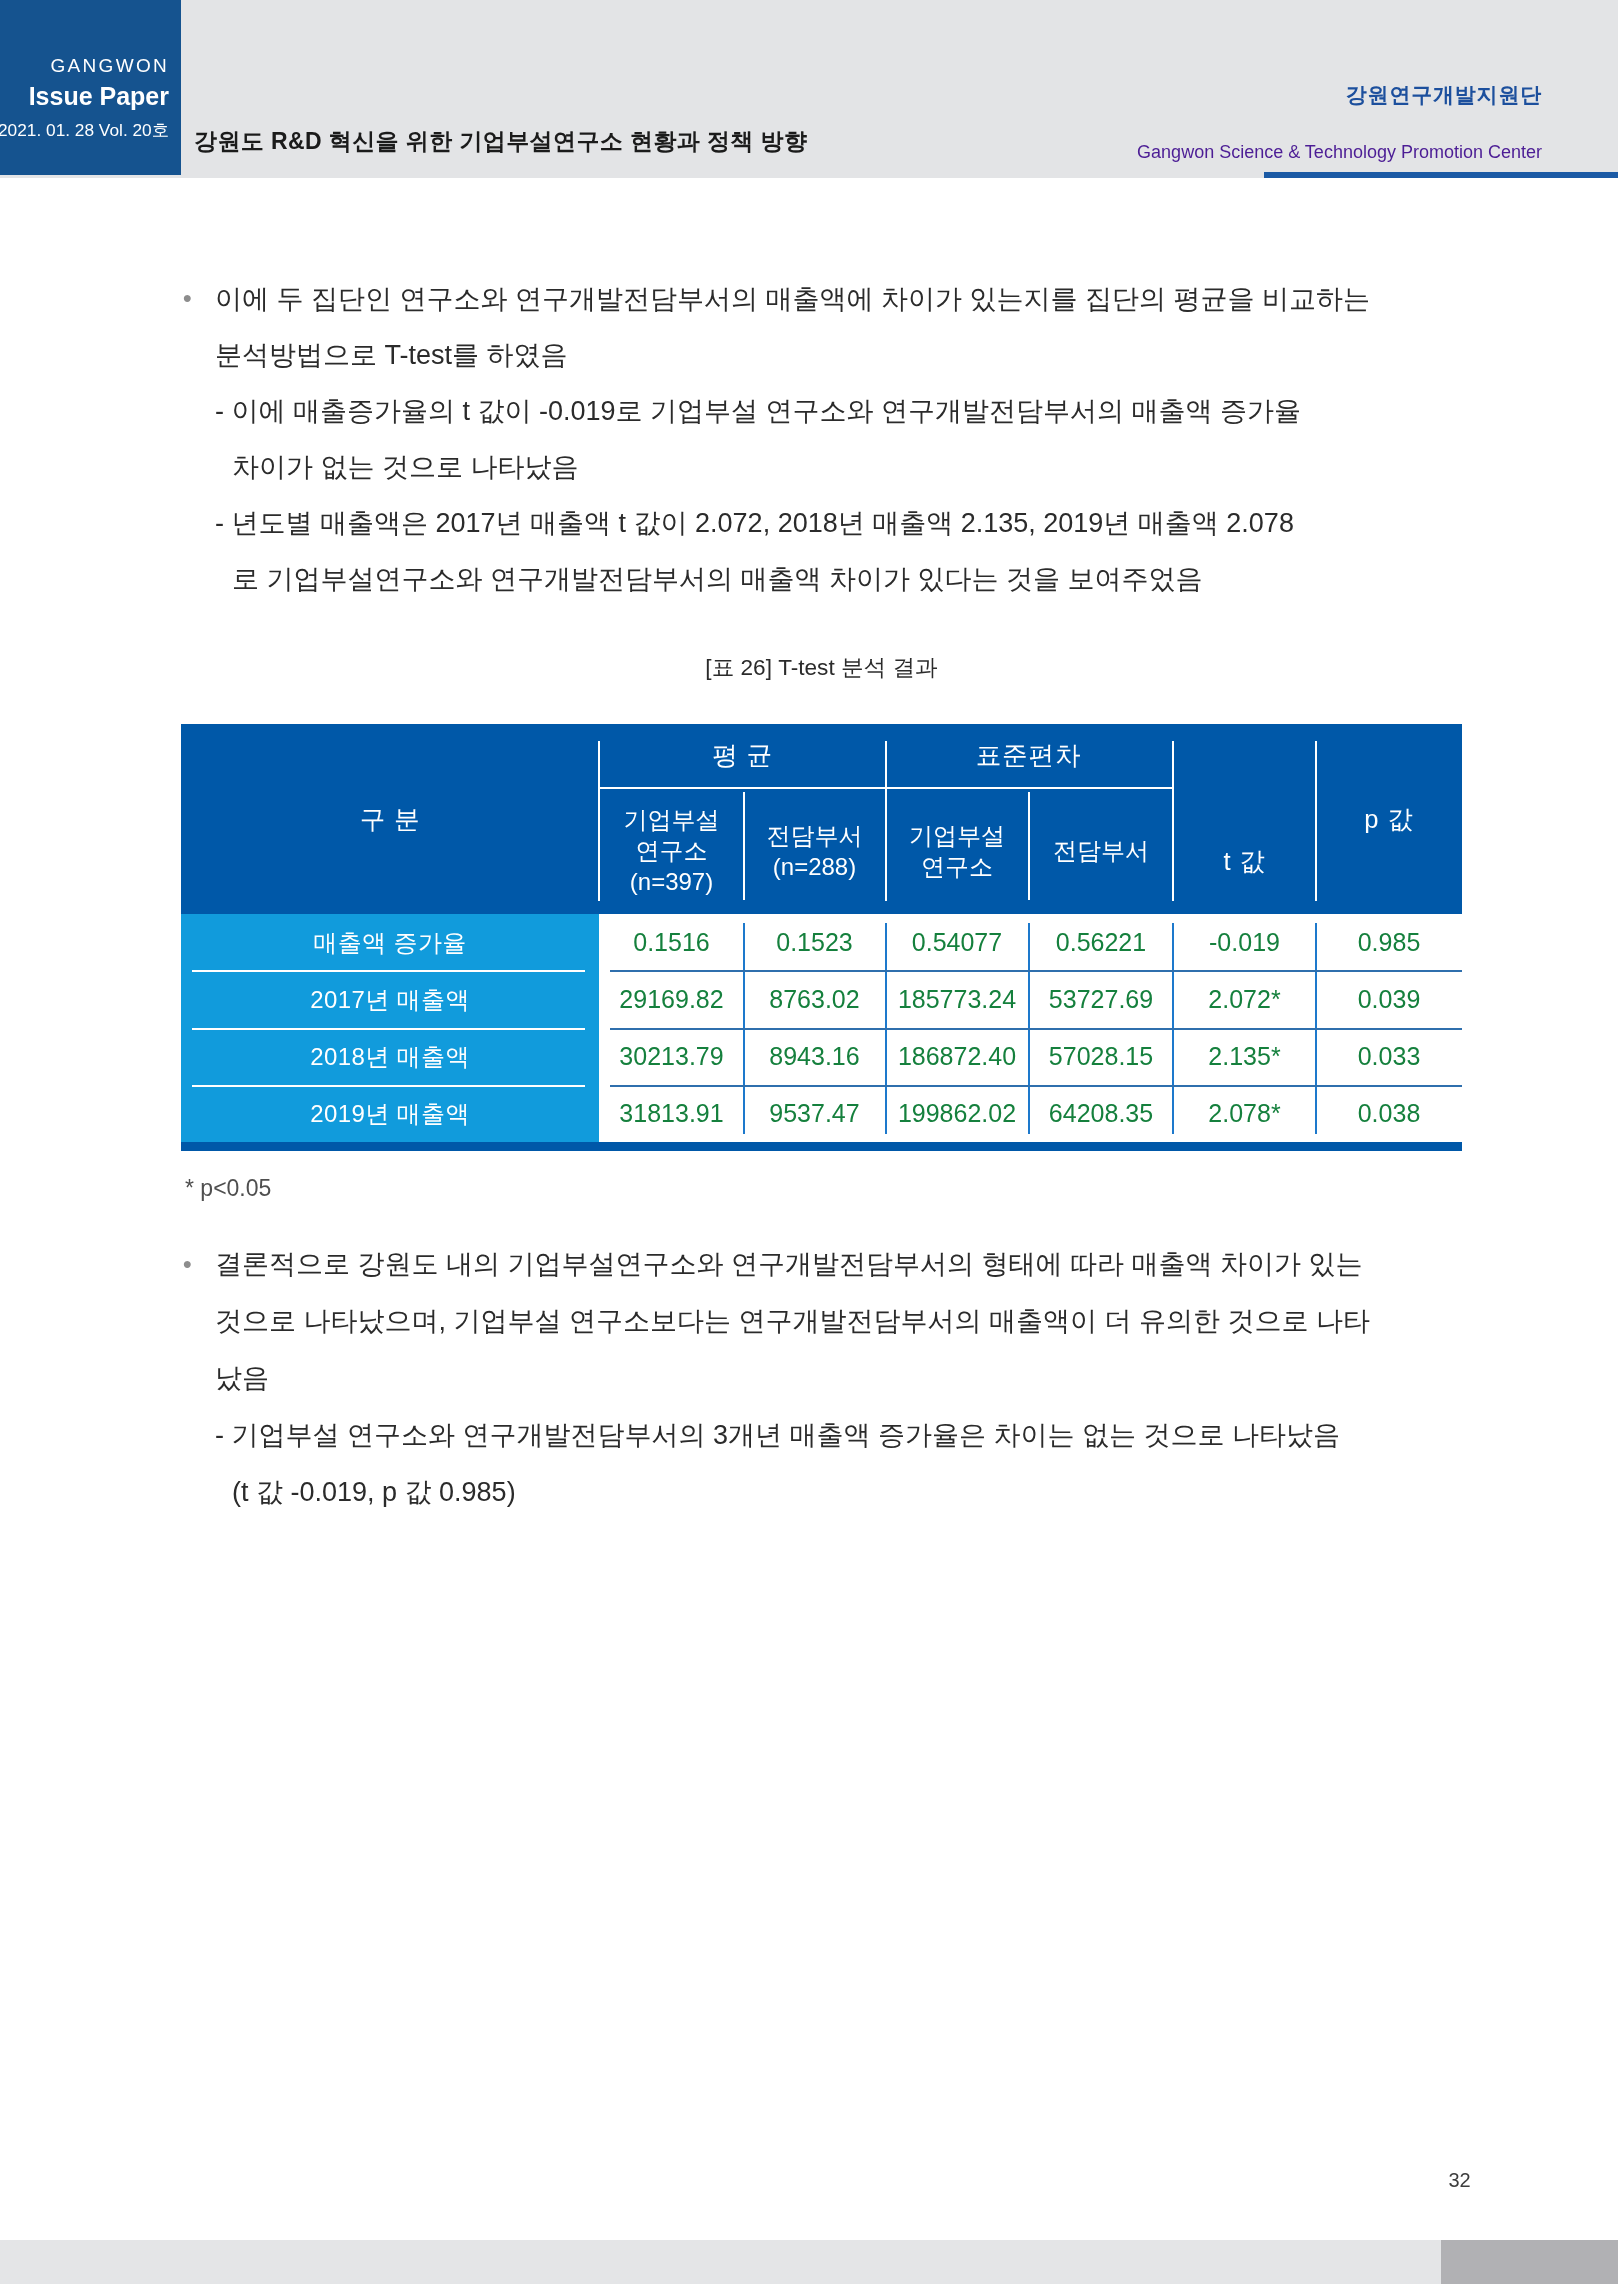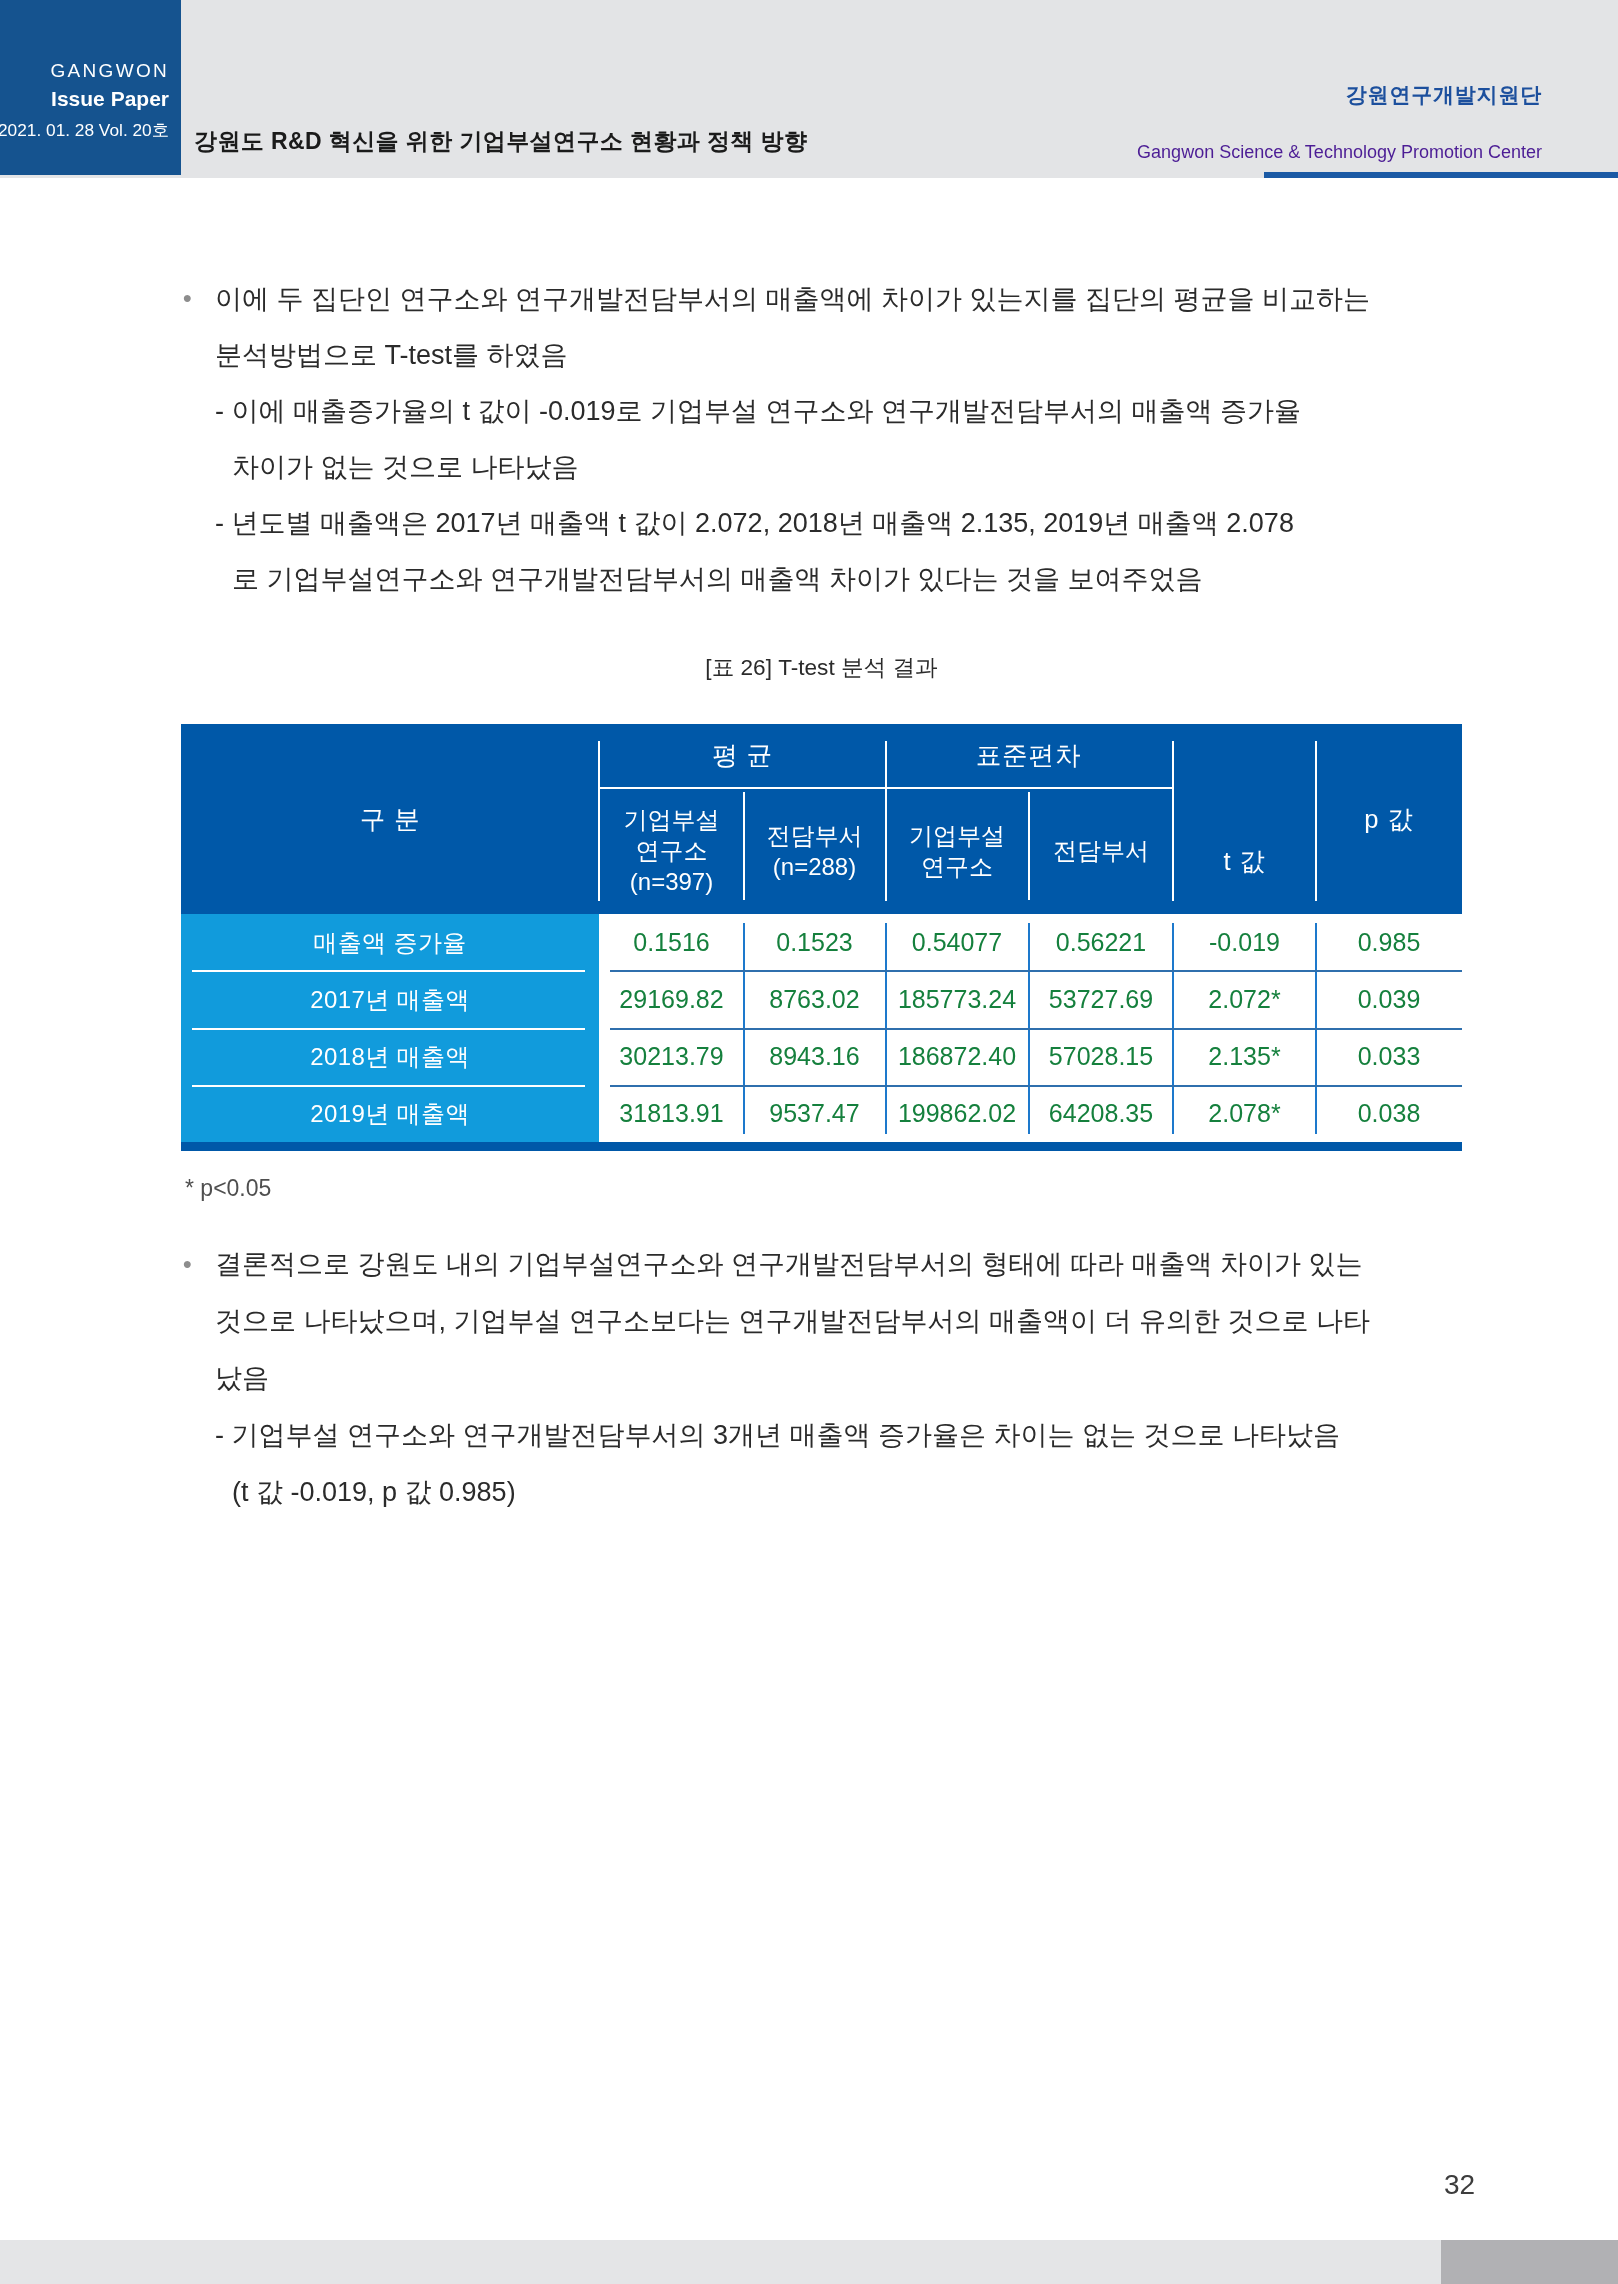--- a/index.html
+++ b/index.html
@@ -10,21 +10,21 @@
   }
 
   
   .masthead { position:absolute; left:0; top:0; width:1618px; height:178px; background:#e3e4e6; }
   .brand-box {
     position:absolute; left:0; top:0; width:181px; height:175px; background:#15538f; color:#ffffff;
     display:flex; flex-direction:column; justify-content:flex-end; align-items:flex-end;
     padding:0 12px 33px 0; text-align:right;
   }
   .brand-top { font-size:19px; font-weight:500; letter-spacing:2.3px; margin-bottom:5.3px; }
-  .brand-main { font-size:21px; font-weight:700; margin-bottom:6.8px; white-space:nowrap; }
+  .brand-main { font-size:25px; font-weight:700; margin-bottom:6.8px; white-space:nowrap; }
   .brand-sub { font-size:17.3px; white-space:nowrap; }
   .doc-title {
     position:absolute; left:194px; bottom:21px; font-size:23px; font-weight:700;
     color:#1b1b1b; white-space:nowrap; letter-spacing:0.4px;
   }
   .org { position:absolute; right:76px; bottom:15px; text-align:right; }
   .org-kr { font-size:21px; font-weight:700; color:#1c4f9d; margin-bottom:4.5px; letter-spacing:0.8px; }
   .org-en { font-size:18px; color:#4c1d95;margin-top:33px; }
   .accent-bar { position:absolute; right:0; bottom:0; width:354px; height:6px; background:#1b5aa5; }
 
@@ -75,21 +75,21 @@
   .vl1 { left:562px; } .vl2 { left:704px; } .vl3 { left:847px; } .vl4 { left:991px; } .vl5 { left:1134px; }
   .hsep  { position:absolute; height:1.5px; background:#2f6fad; left:429px; right:0; }
   .hsepw { position:absolute; height:1.5px; background:#ffffff; left:10.5px; width:393px; }
   .ht1 { top:56px; } .ht2 { top:114px; } .ht3 { top:171px; }
   .tbar { height:9px; background:#0058a8; }
 
   .footnote { position:absolute; left:185px; top:1175px; font-size:23px; color:#4f4f4f; }
 
   
   .page-number { position:absolute; left:1437px; top:2169px; width:45px; text-align:center;
-                 font-size:28px; color:#3d3d3d; }
+                 font-size:20px; color:#3d3d3d; }
   .footer-strip { position:absolute; left:0; top:2240px; width:1618px; height:44px; background:#e4e5e7; }
   .footer-dark  { position:absolute; right:0; top:0; width:177px; height:44px; background:#b1b1b4; }
 </style>
 </head>
 <body>
 
 <div class="page">
 
   <header class="masthead">
     <div class="brand-box">

